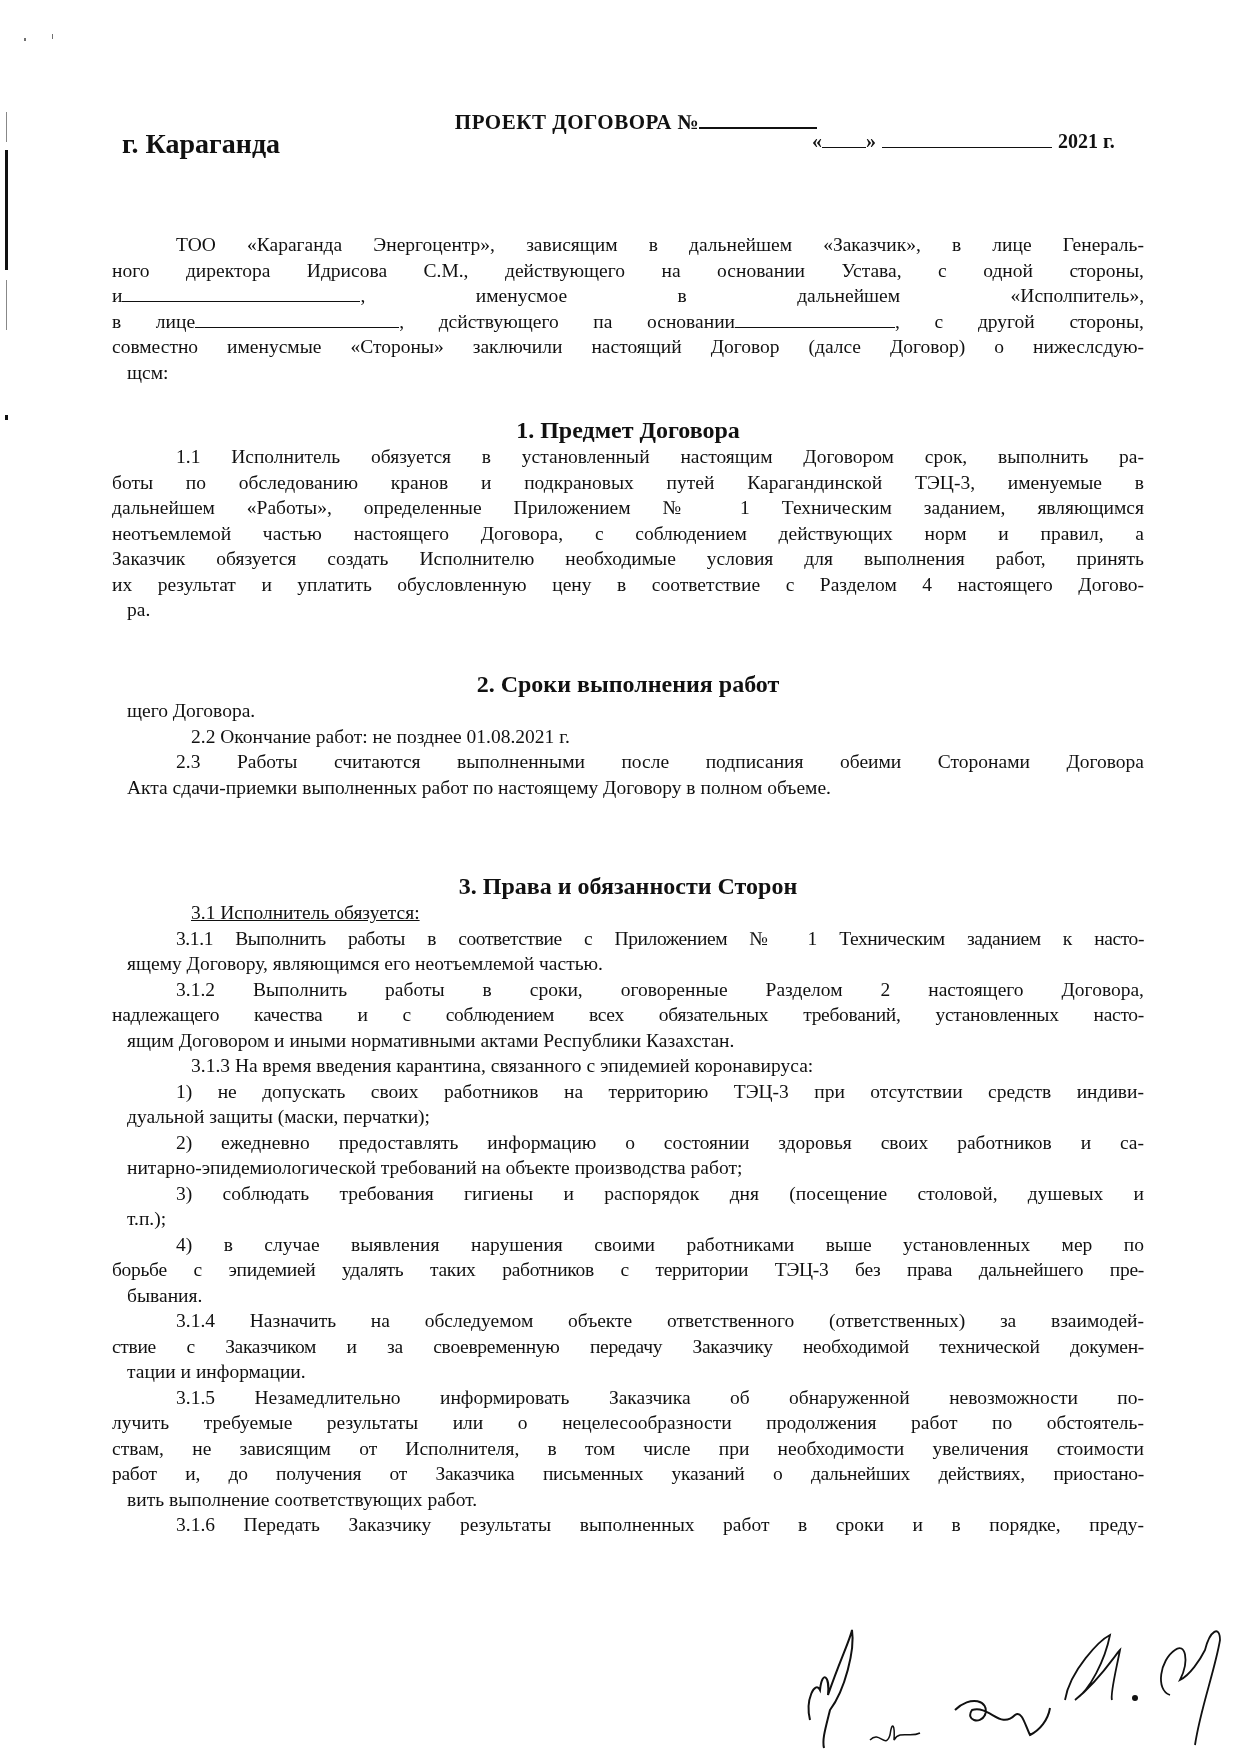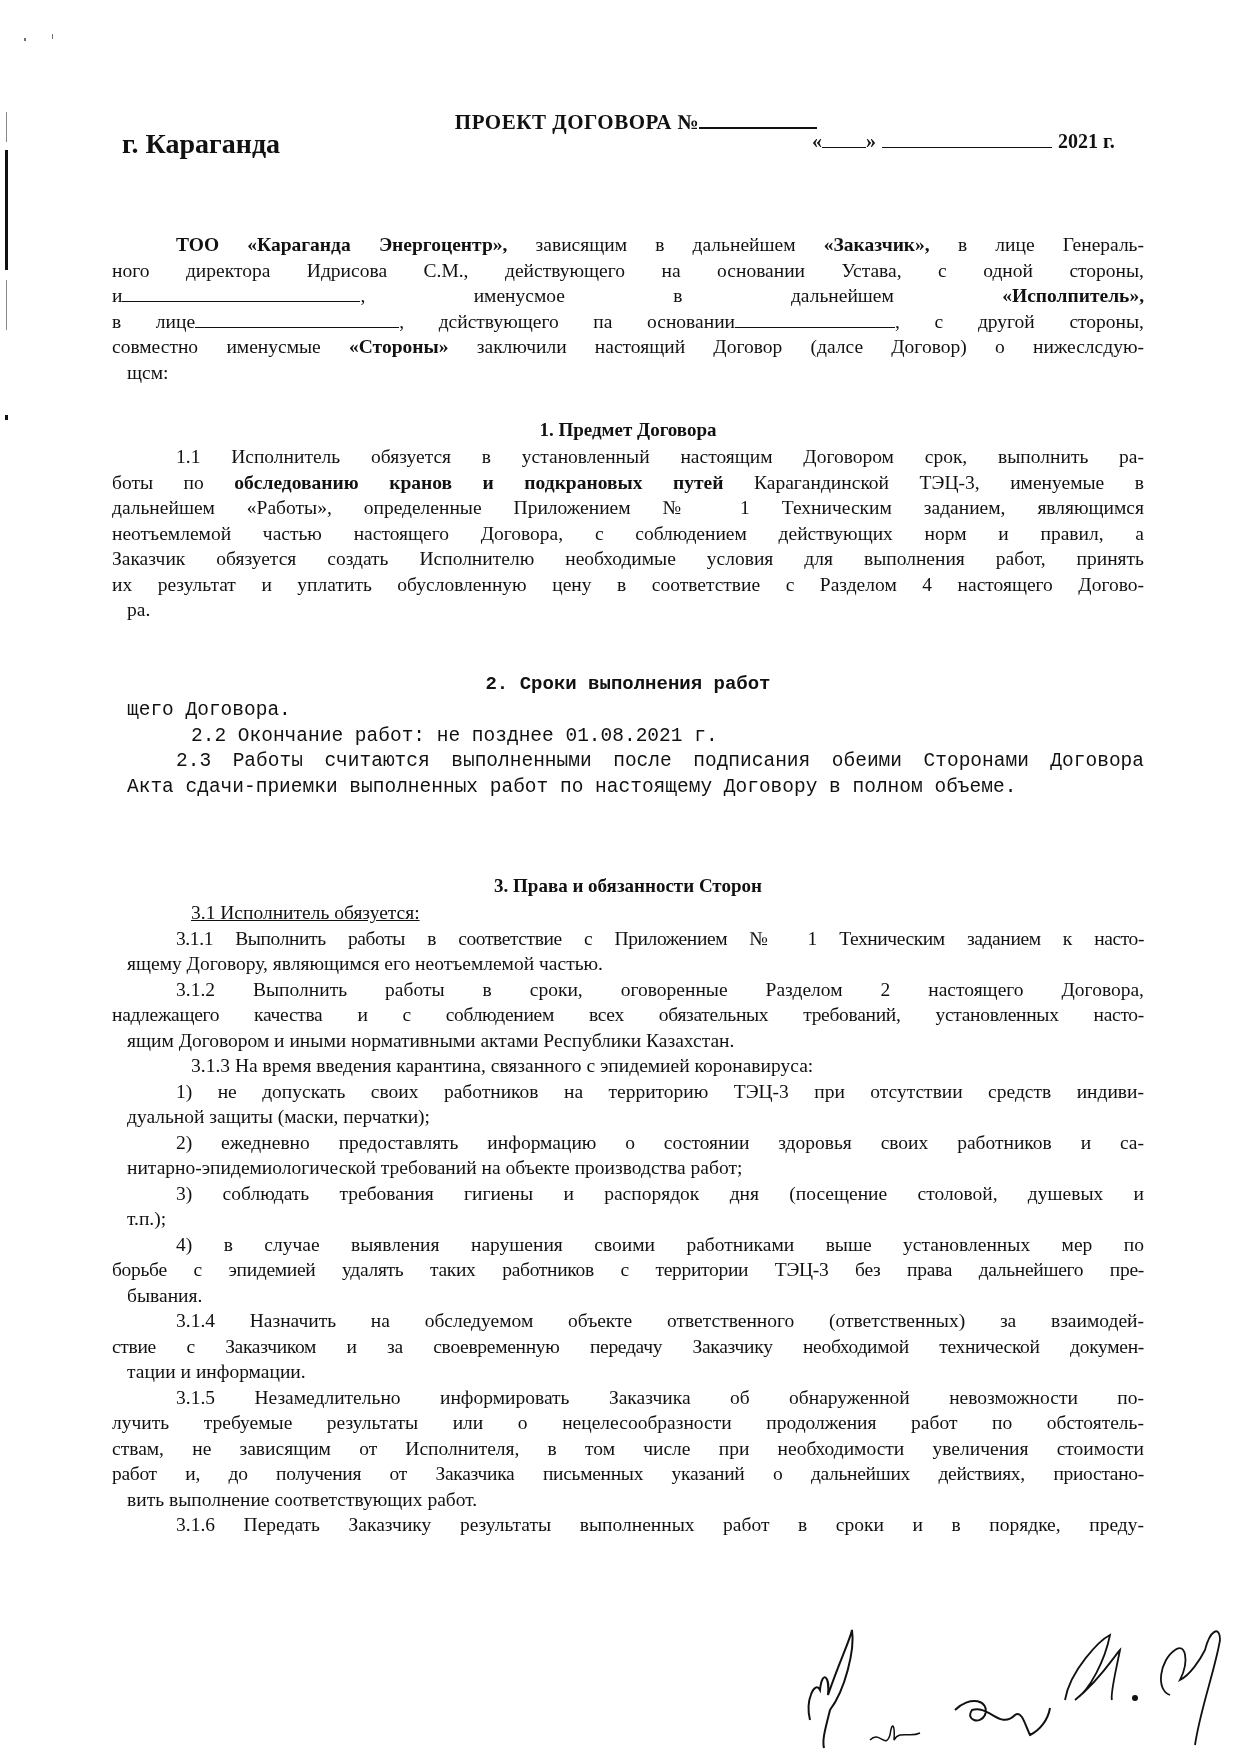--- a/index.html
+++ b/index.html
@@ -12,22 +12,22 @@
   .doc-title .blank { display: inline-block; width: 118px; border-bottom: 2px solid #111; height: 18px; vertical-align: baseline; }
   .city { position: absolute; top: 128px; left: 122px; font-weight: bold; font-size: 28px; }
   .date { position: absolute; top: 130px; left: 812px; font-weight: bold; font-size: 20px; white-space: nowrap; }
   .date .b1 { display: inline-block; width: 44px; border-bottom: 1.5px solid #111; height: 16px; }
   .date .b2 { display: inline-block; width: 170px; border-bottom: 1.5px solid #111; height: 16px; margin: 0 6px; }
   .body { position: absolute; left: 112px; width: 1032px; font-size: 19.5px; line-height: 25.5px; }
   .ln { display: block; white-space: nowrap; text-align: justify; text-align-last: justify; height: 25.5px; }
   .ln.last { text-align-last: left; margin-left: 15px; }
   .ln.ind2 { padding-left: 64px; }
   .blank-line { display: inline-block; border-bottom: 1.5px solid #111; height: 16px; }
-  .h { display: block; text-align: center; font-weight: bold; font-size: 19px; height: 28px; line-height: 28px; }
-  b { font-weight: bold; }
+  .h { display: block; text-align: center; font-weight: bold; font-size: 24px; height: 28px; line-height: 28px; }
+  b { font-weight: normal; }
   .u { text-decoration: underline; }
   .sig { position: absolute; }
 </style>
 </head>
 <body>
 
 <div class="page">
 
   <div class="scan-mark" style="left:5px;top:150px;width:3px;height:120px;"></div>
   <div class="scan-mark" style="left:6px;top:112px;width:1px;height:30px;opacity:.5;"></div>
@@ -58,21 +58,21 @@
     <span class="h">1. Предмет Договора</span>
     <span class="ln ind2">1.1 Исполнитель обязуется в установленный настоящим Договором срок, выполнить ра-</span>
     <span class="ln"><span>боты по </span><b>обследованию кранов и подкрановых путей</b><span> Карагандинской ТЭЦ-3, именуемые в</span></span>
     <span class="ln">дальнейшем «Работы», определенные Приложением № 1 Техническим заданием, являющимся</span>
     <span class="ln">неотъемлемой частью настоящего Договора, с соблюдением действующих норм и правил, а</span>
     <span class="ln">Заказчик обязуется создать Исполнителю необходимые условия для выполнения работ, принять</span>
     <span class="ln">их результат и уплатить обусловленную цену в соответствие с Разделом 4 настоящего Догово-</span>
     <span class="ln last">ра.</span>
   </div>
 
-  <div class="body" style="top:670px;font-family:Liberation Mono, monospace;">
+  <div class="body" style="top:670px;">
     <span class="h">2. Сроки выполнения работ</span>
     <span class="ln last">щего Договора.</span>
     <span class="ln ind2 last">2.2 Окончание работ: не позднее 01.08.2021 г.</span>
     <span class="ln ind2">2.3 Работы считаются выполненными после подписания обеими Сторонами Договора</span>
     <span class="ln last">Акта сдачи-приемки выполненных работ по настоящему Договору в полном объеме.</span>
   </div>
 
   <div class="body" style="top:872px;">
     <span class="h">3. Права и обязанности Сторон</span>
     <span class="ln ind2 last"><span class="u">3.1 Исполнитель обязуется:</span></span>

